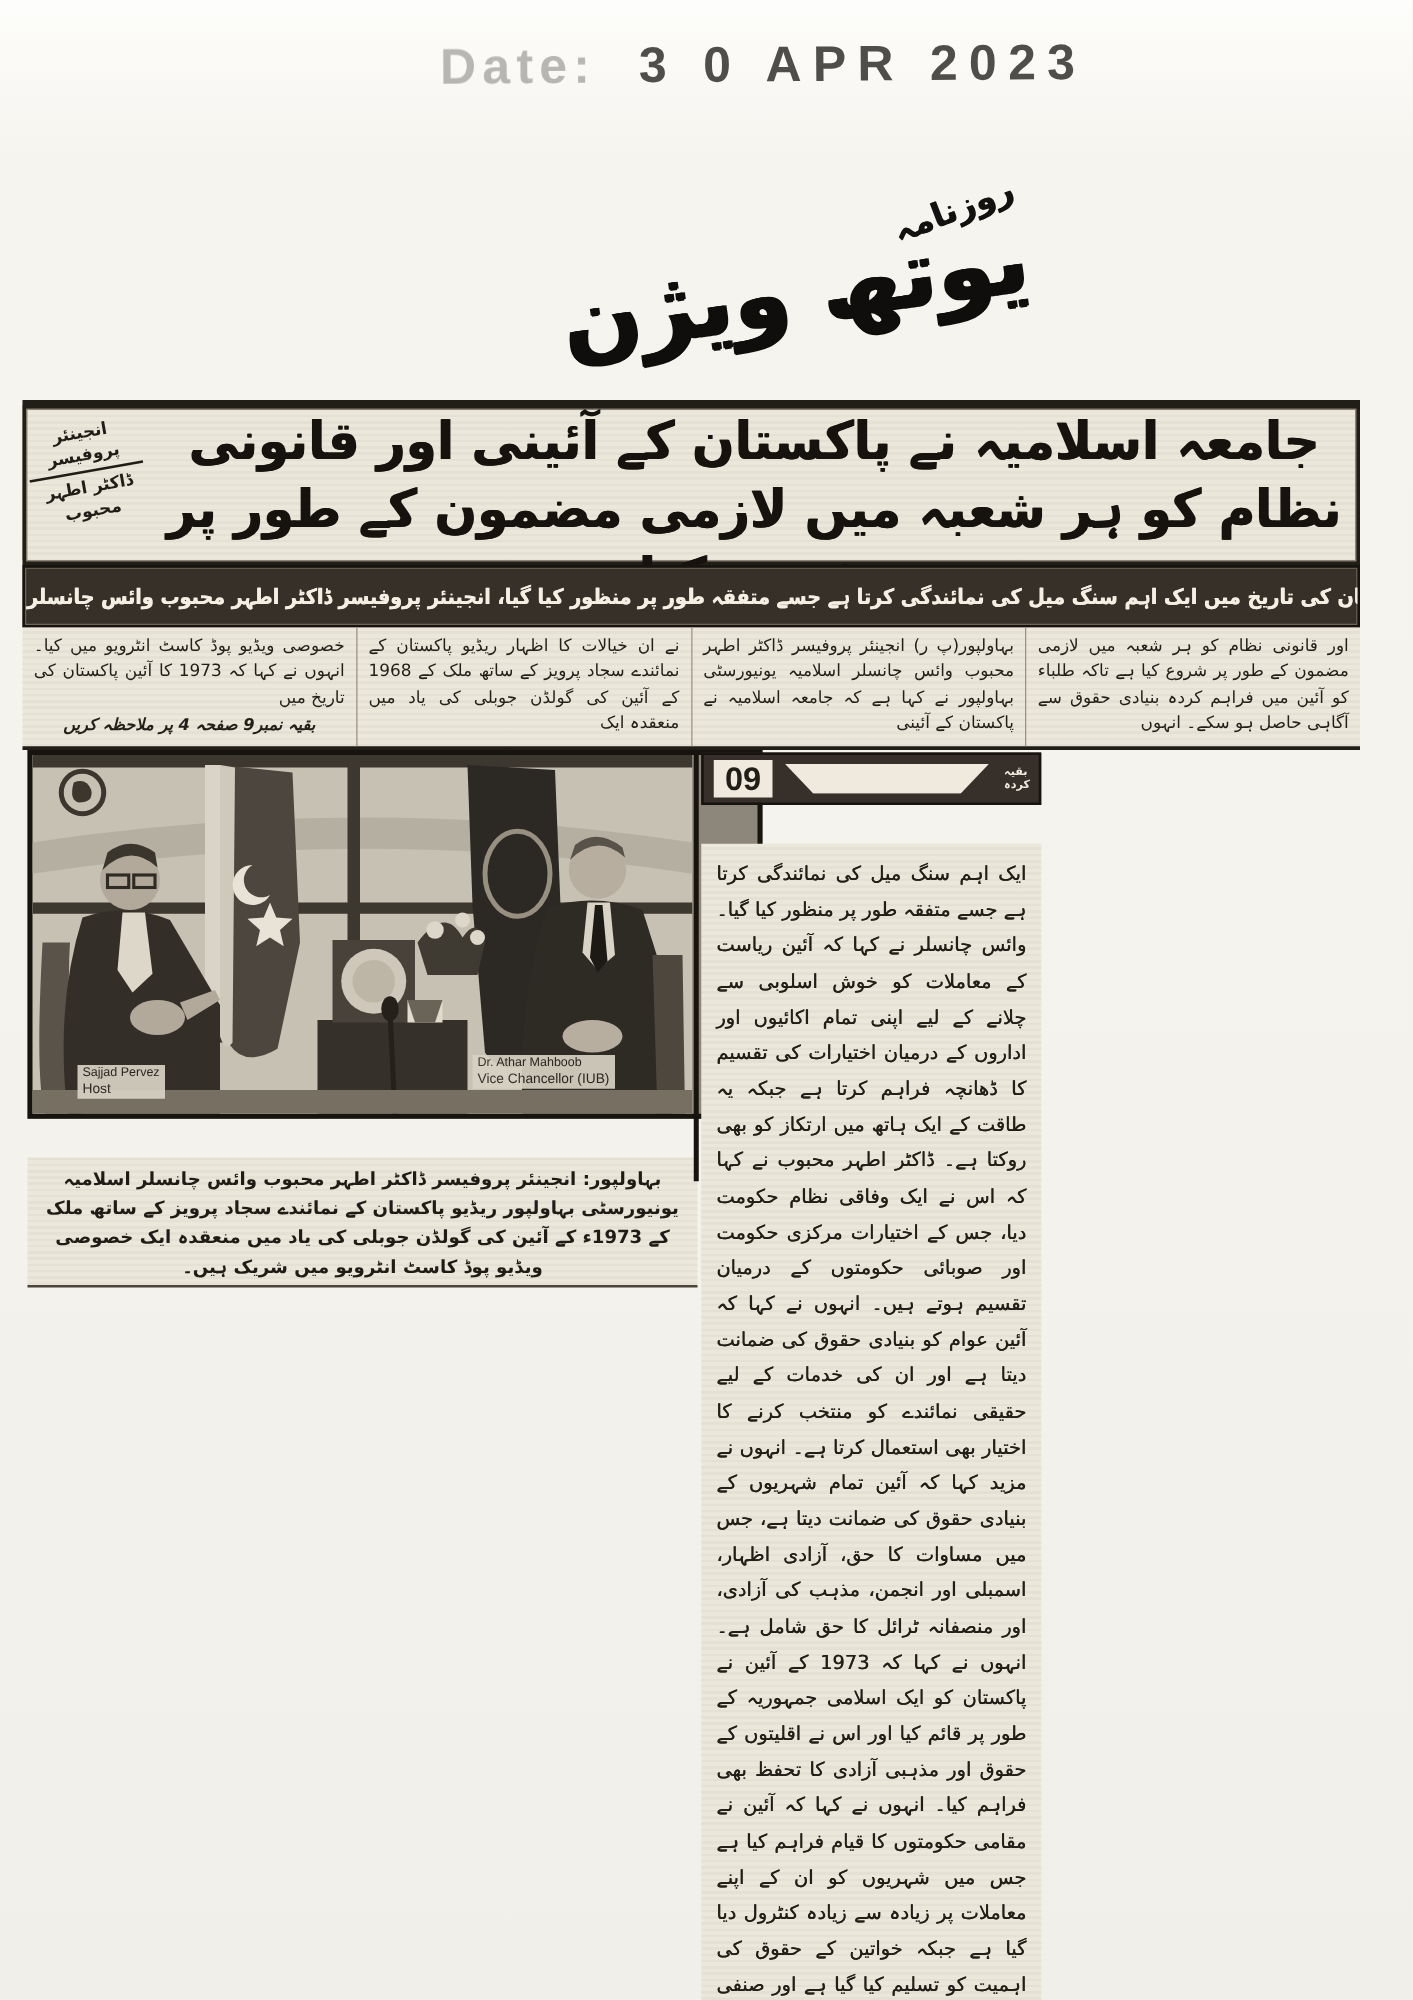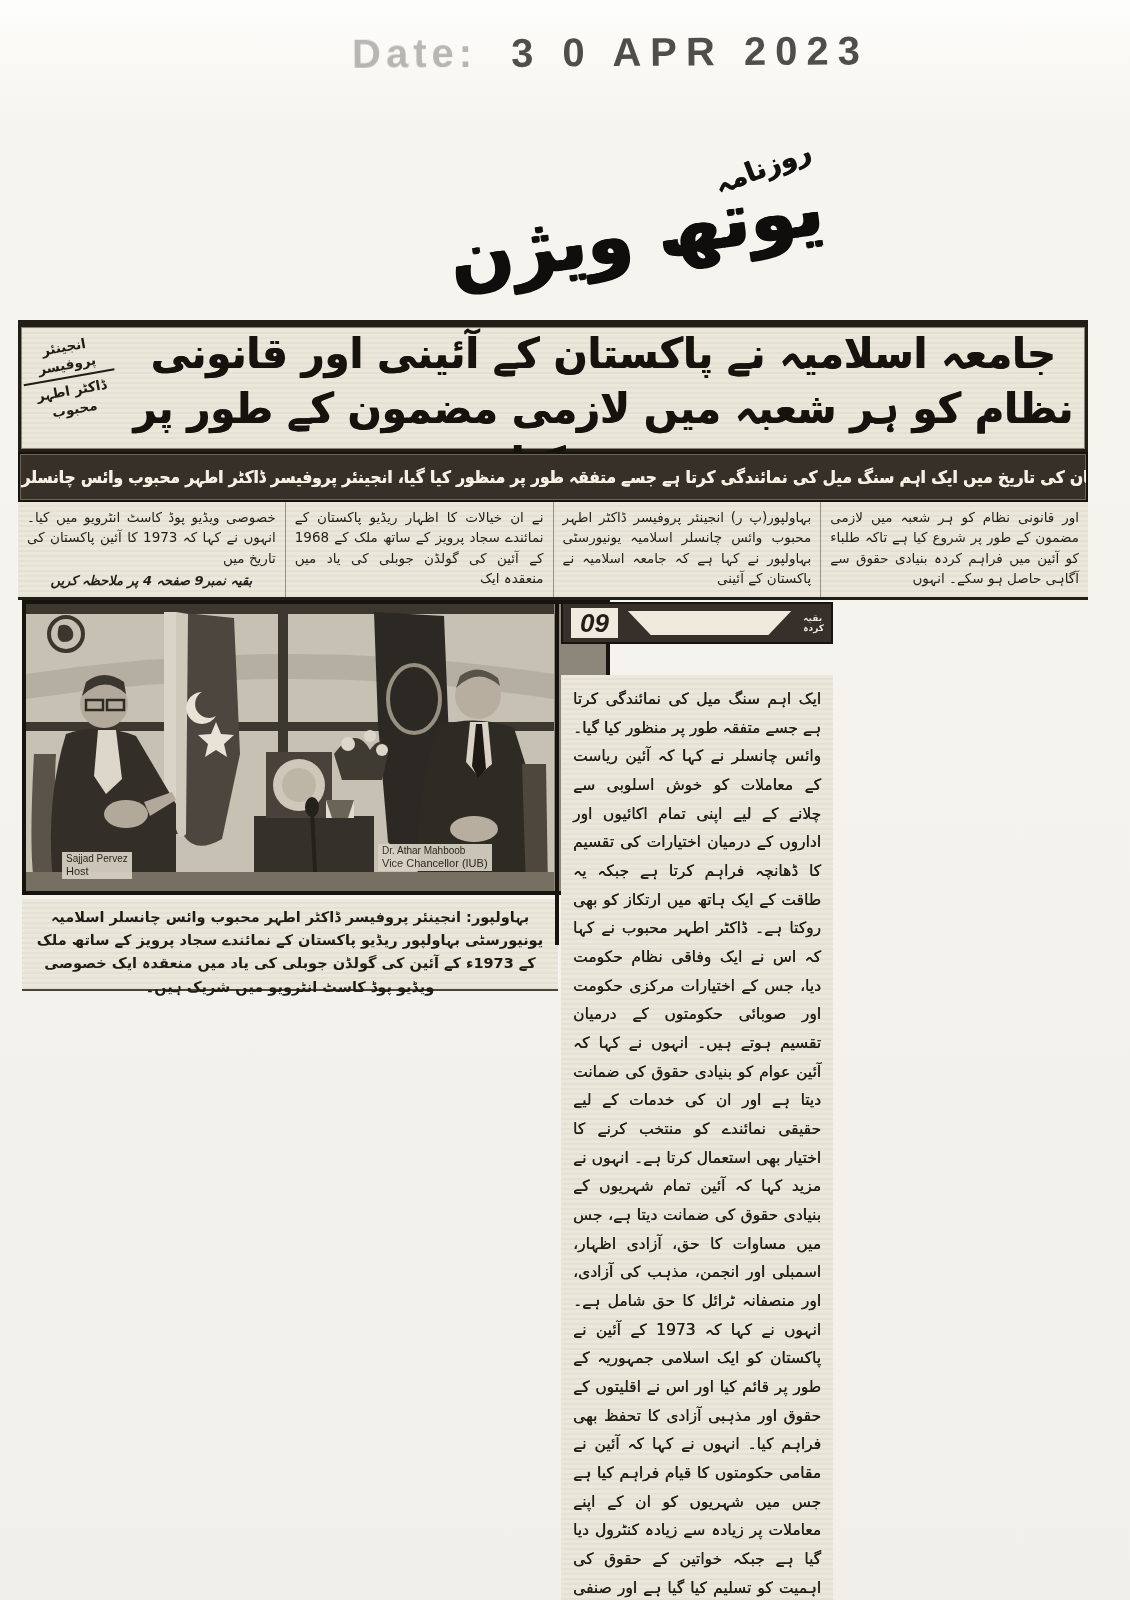--- a/index.html
+++ b/index.html
@@ -40,30 +40,30 @@
      font-size:13.5px;line-height:1.5;color:#221e18;font-weight:500;overflow:hidden;}
   .intro-col:not(:first-child){border-right:1px solid #9a9184;}
   .continuation{display:block;text-align:center;font-weight:bold;font-size:13px;margin-top:3px;font-style:italic;}
   
   .photo-block{position:absolute;left:22px;top:600px;width:588px;height:295px;box-sizing:border-box;
      border:4px solid #17140f;background:#8d867a;}
   .photo-label{position:absolute;background:#d8d2c4;color:#2a2620;font-family:"Liberation Sans",sans-serif;
      font-size:10px;line-height:1.2;padding:1px 4px;opacity:.92;white-space:nowrap;}
   .photo-label .role{font-size:11px;}
   
-  .caption-block{position:absolute;left:22px;top:899px;width:536px;height:92px;box-sizing:border-box;
+  .caption-block{position:absolute;left:22px;top:926px;width:536px;height:104px;box-sizing:border-box;
      padding:7px 12px;direction:rtl;text-align:center;font-size:14.5px;line-height:1.6;font-weight:600;color:#1f1b15;
      border-bottom:2px solid #4a443a;}
   
   .v-rule{position:absolute;left:555px;top:600px;width:4px;height:345px;background:#17140f;}
   
   .badge-bar{position:absolute;left:561px;top:602px;width:272px;height:42px;box-sizing:border-box;
      background:#37302a;border:2px solid #17130e;display:flex;align-items:center;}
   .badge-number{background:#efeadd;color:#211d17;font-family:"Liberation Sans",sans-serif;
-     font-size:26px;font-weight:bold;line-height:30px;padding:0 9px;margin-left:8px;font-style:italic;}
+     font-size:26px;font-weight:bold;line-height:30px;padding:0 9px;margin-left:8px;}
   .badge-trapezoid{flex:1;height:24px;margin:0 10px;background:#efeadd;
      clip-path:polygon(0 0,100% 0,86% 100%,14% 100%);}
   .badge-label{color:#efeadd;font-size:9px;font-weight:bold;direction:rtl;text-align:left;line-height:1.15;
      margin-right:7px;margin-left:2px;}
   
   .article-col{position:absolute;left:561px;top:675px;width:272px;height:950px;box-sizing:border-box;
      padding:10px 12px 8px 12px;direction:rtl;text-align:justify;font-size:15.5px;line-height:1.85;
      color:#231f18;font-weight:500;}
   .article-col .body{text-shadow:0.3px 0 #231f18;}
 </style>

